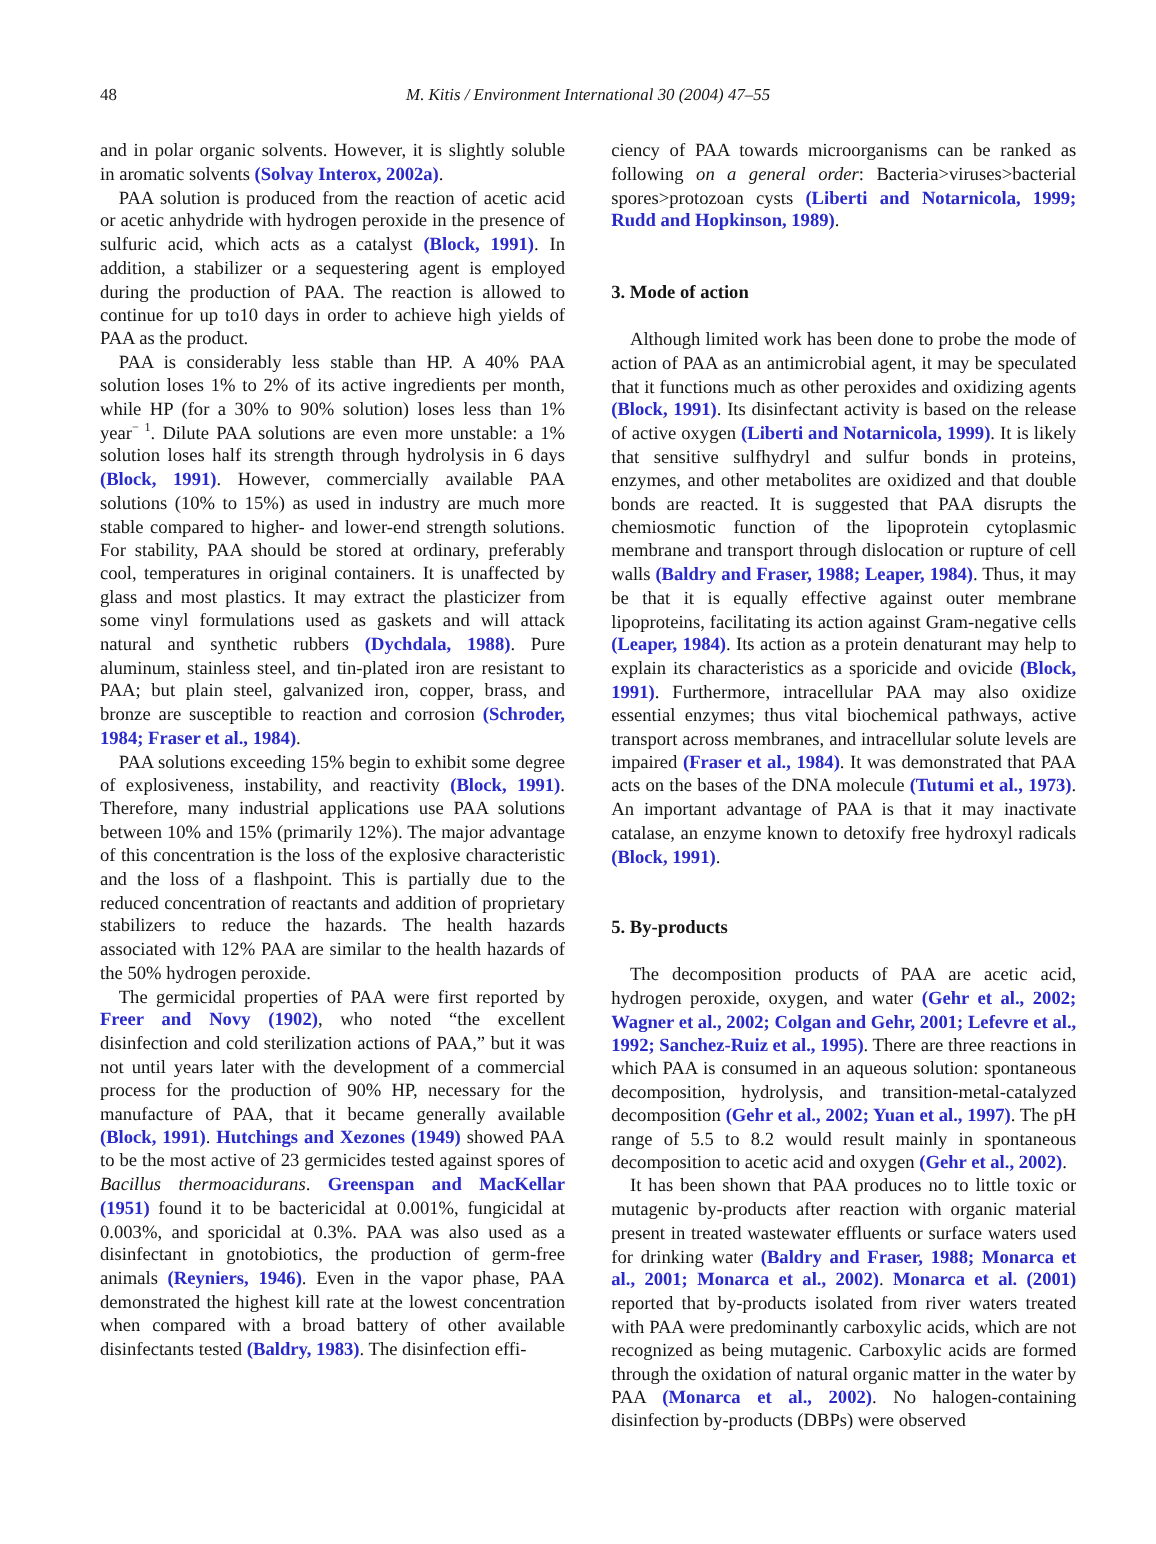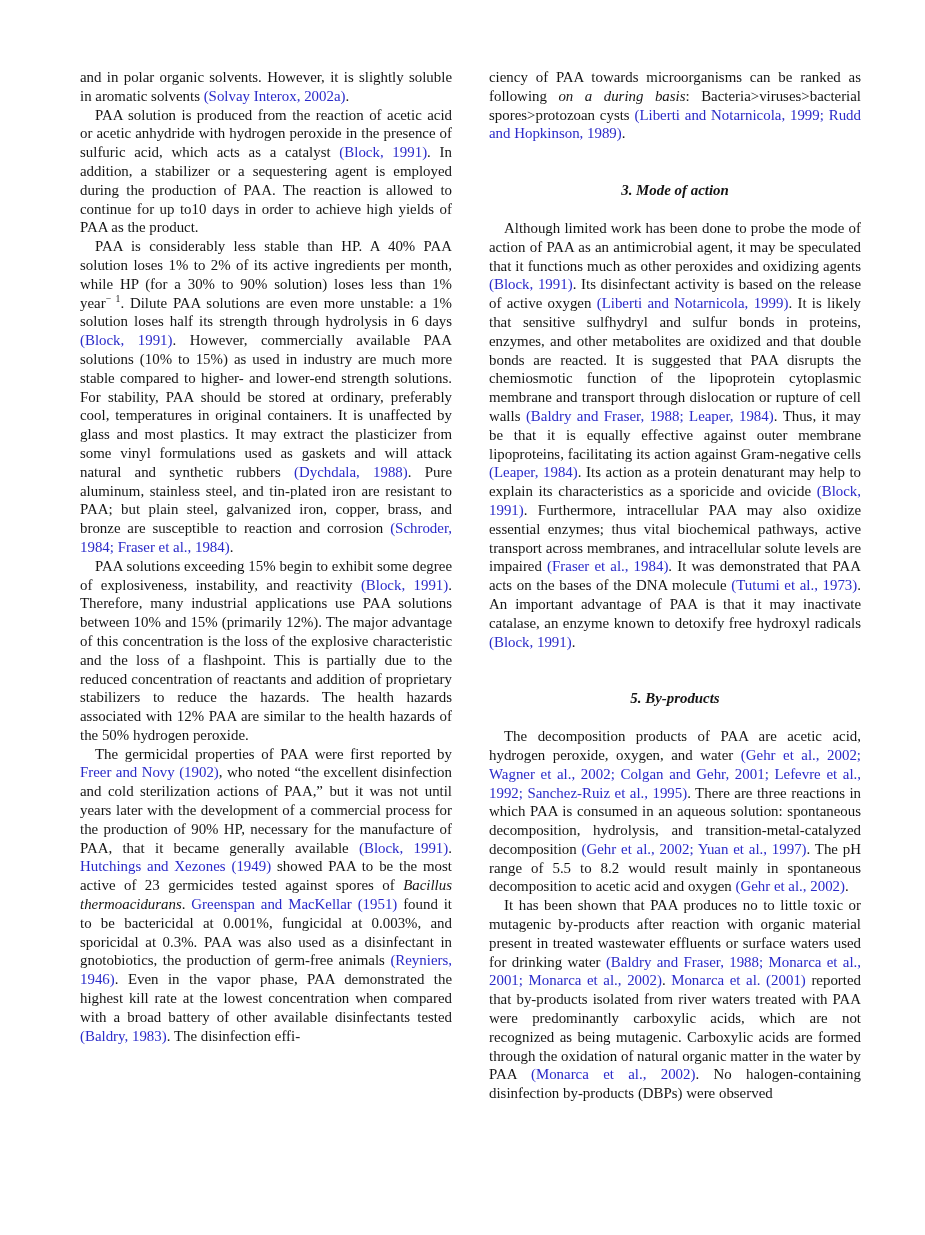--- a/index.html
+++ b/index.html
@@ -49,49 +49,53 @@
   }
   p.para{
     margin:0;
   }
   p.indent{
     text-indent:15px;
   }
   .section-heading{
     font-weight:bold;
     margin:38px 0 19px 0;
-    text-align:center;
-    font-style:italic;
+    text-align:left;
   }
   .cite{
     color:var(--link);
     cursor:pointer;
+    font-weight:bold;
   }
   .it{
     font-style:italic;
   }
   sup{
     font-size:0.65em;
     line-height:0;
   }
 </style>
 </head>
 <body>
 
 <div class="content">
+  <div class="header">
+    <span class="page-number">48</span>
+    <div class="running-head">M. Kitis / Environment International 30 (2004) 47–55</div>
+  </div>
   <div class="columns">
     <div class="col">
         <p class="para">and in polar organic solvents. However, it is slightly soluble in aromatic solvents <span class="cite">(Solvay Interox, 2002a)</span>.</p>
         <p class="para indent">PAA solution is produced from the reaction of acetic acid or acetic anhydride with hydrogen peroxide in the presence of sulfuric acid, which acts as a catalyst <span class="cite">(Block, 1991)</span>. In addition, a stabilizer or a sequestering agent is employed during the production of PAA. The reaction is allowed to continue for up to10 days in order to achieve high yields of PAA as the product.</p>
         <p class="para indent">PAA is considerably less stable than HP. A 40% PAA solution loses 1% to 2% of its active ingredients per month, while HP (for a 30% to 90% solution) loses less than 1% year<sup>− 1</sup>. Dilute PAA solutions are even more unstable: a 1% solution loses half its strength through hydrolysis in 6 days <span class="cite">(Block, 1991)</span>. However, commercially available PAA solutions (10% to 15%) as used in industry are much more stable compared to higher- and lower-end strength solutions. For stability, PAA should be stored at ordinary, preferably cool, temperatures in original containers. It is unaffected by glass and most plastics. It may extract the plasticizer from some vinyl formulations used as gaskets and will attack natural and synthetic rubbers <span class="cite">(Dychdala, 1988)</span>. Pure aluminum, stainless steel, and tin-plated iron are resistant to PAA; but plain steel, galvanized iron, copper, brass, and bronze are susceptible to reaction and corrosion <span class="cite">(Schroder, 1984; Fraser et al., 1984)</span>.</p>
         <p class="para indent">PAA solutions exceeding 15% begin to exhibit some degree of explosiveness, instability, and reactivity <span class="cite">(Block, 1991)</span>. Therefore, many industrial applications use PAA solutions between 10% and 15% (primarily 12%). The major advantage of this concentration is the loss of the explosive characteristic and the loss of a flashpoint. This is partially due to the reduced concentration of reactants and addition of proprietary stabilizers to reduce the hazards. The health hazards associated with 12% PAA are similar to the health hazards of the 50% hydrogen peroxide.</p>
         <p class="para indent">The germicidal properties of PAA were first reported by <span class="cite">Freer and Novy (1902)</span>, who noted “the excellent disinfection and cold sterilization actions of PAA,” but it was not until years later with the development of a commercial process for the production of 90% HP, necessary for the manufacture of PAA, that it became generally available <span class="cite">(Block, 1991)</span>. <span class="cite">Hutchings and Xezones (1949)</span> showed PAA to be the most active of 23 germicides tested against spores of <span class="it">Bacillus thermoacidurans</span>. <span class="cite">Greenspan and MacKellar (1951)</span> found it to be bactericidal at 0.001%, fungicidal at 0.003%, and sporicidal at 0.3%. PAA was also used as a disinfectant in gnotobiotics, the production of germ-free animals <span class="cite">(Reyniers, 1946)</span>. Even in the vapor phase, PAA demonstrated the highest kill rate at the lowest concentration when compared with a broad battery of other available disinfectants tested <span class="cite">(Baldry, 1983)</span>. The disinfection effi-</p>
       </div>
     <div class="col">
-        <p class="para">ciency of PAA towards microorganisms can be ranked as following <span class="it">on a during basis</span>: Bacteria&gt;viruses&gt;bacterial spores&gt;protozoan cysts <span class="cite">(Liberti and Notarnicola, 1999; Rudd and Hopkinson, 1989)</span>.</p>
+        <p class="para">ciency of PAA towards microorganisms can be ranked as following <span class="it">on a general order</span>: Bacteria&gt;viruses&gt;bacterial spores&gt;protozoan cysts <span class="cite">(Liberti and Notarnicola, 1999; Rudd and Hopkinson, 1989)</span>.</p>
         <div class="section-heading">3. Mode of action</div>
         <p class="para indent">Although limited work has been done to probe the mode of action of PAA as an antimicrobial agent, it may be speculated that it functions much as other peroxides and oxidizing agents <span class="cite">(Block, 1991)</span>. Its disinfectant activity is based on the release of active oxygen <span class="cite">(Liberti and Notarnicola, 1999)</span>. It is likely that sensitive sulfhydryl and sulfur bonds in proteins, enzymes, and other metabolites are oxidized and that double bonds are reacted. It is suggested that PAA disrupts the chemiosmotic function of the lipoprotein cytoplasmic membrane and transport through dislocation or rupture of cell walls <span class="cite">(Baldry and Fraser, 1988; Leaper, 1984)</span>. Thus, it may be that it is equally effective against outer membrane lipoproteins, facilitating its action against Gram-negative cells <span class="cite">(Leaper, 1984)</span>. Its action as a protein denaturant may help to explain its characteristics as a sporicide and ovicide <span class="cite">(Block, 1991)</span>. Furthermore, intracellular PAA may also oxidize essential enzymes; thus vital biochemical pathways, active transport across membranes, and intracellular solute levels are impaired <span class="cite">(Fraser et al., 1984)</span>. It was demonstrated that PAA acts on the bases of the DNA molecule <span class="cite">(Tutumi et al., 1973)</span>. An important advantage of PAA is that it may inactivate catalase, an enzyme known to detoxify free hydroxyl radicals <span class="cite">(Block, 1991)</span>.</p>
         <div class="section-heading">5. By-products</div>
         <p class="para indent">The decomposition products of PAA are acetic acid, hydrogen peroxide, oxygen, and water <span class="cite">(Gehr et al., 2002; Wagner et al., 2002; Colgan and Gehr, 2001; Lefevre et al., 1992; Sanchez-Ruiz et al., 1995)</span>. There are three reactions in which PAA is consumed in an aqueous solution: spontaneous decomposition, hydrolysis, and transition-metal-catalyzed decomposition <span class="cite">(Gehr et al., 2002; Yuan et al., 1997)</span>. The pH range of 5.5 to 8.2 would result mainly in spontaneous decomposition to acetic acid and oxygen <span class="cite">(Gehr et al., 2002)</span>.</p>
         <p class="para indent">It has been shown that PAA produces no to little toxic or mutagenic by-products after reaction with organic material present in treated wastewater effluents or surface waters used for drinking water <span class="cite">(Baldry and Fraser, 1988; Monarca et al., 2001; Monarca et al., 2002)</span>. <span class="cite">Monarca et al. (2001)</span> reported that by-products isolated from river waters treated with PAA were predominantly carboxylic acids, which are not recognized as being mutagenic. Carboxylic acids are formed through the oxidation of natural organic matter in the water by PAA <span class="cite">(Monarca et al., 2002)</span>. No halogen-containing disinfection by-products (DBPs) were observed</p>
       </div>
   </div>
 </div>
 
 </body></html>

